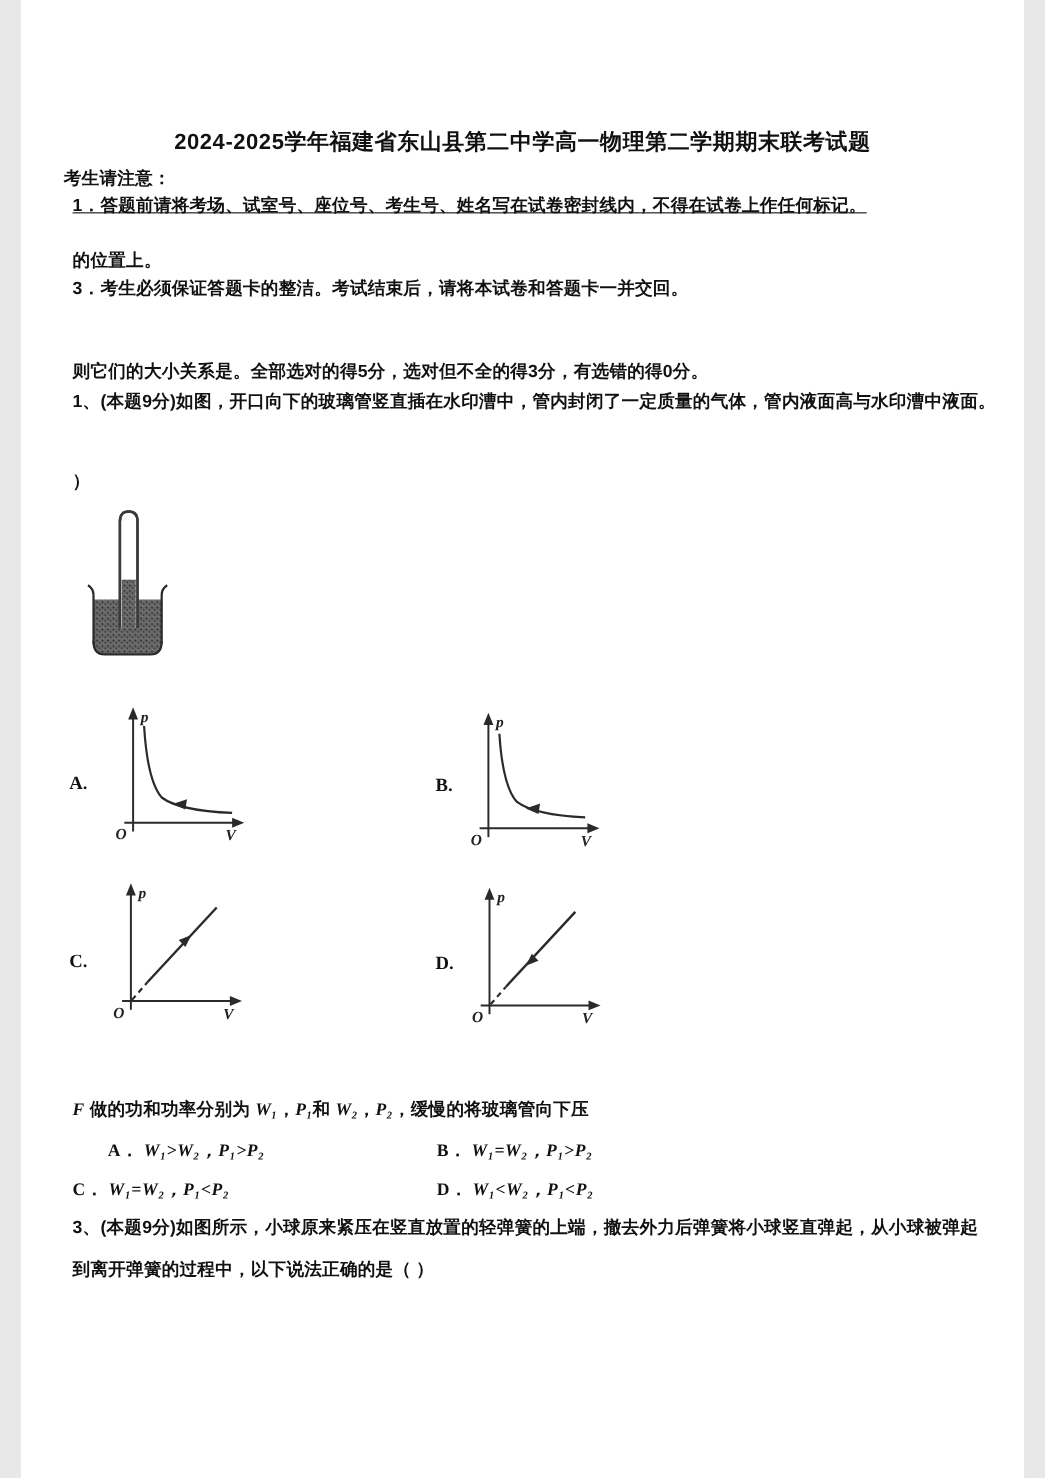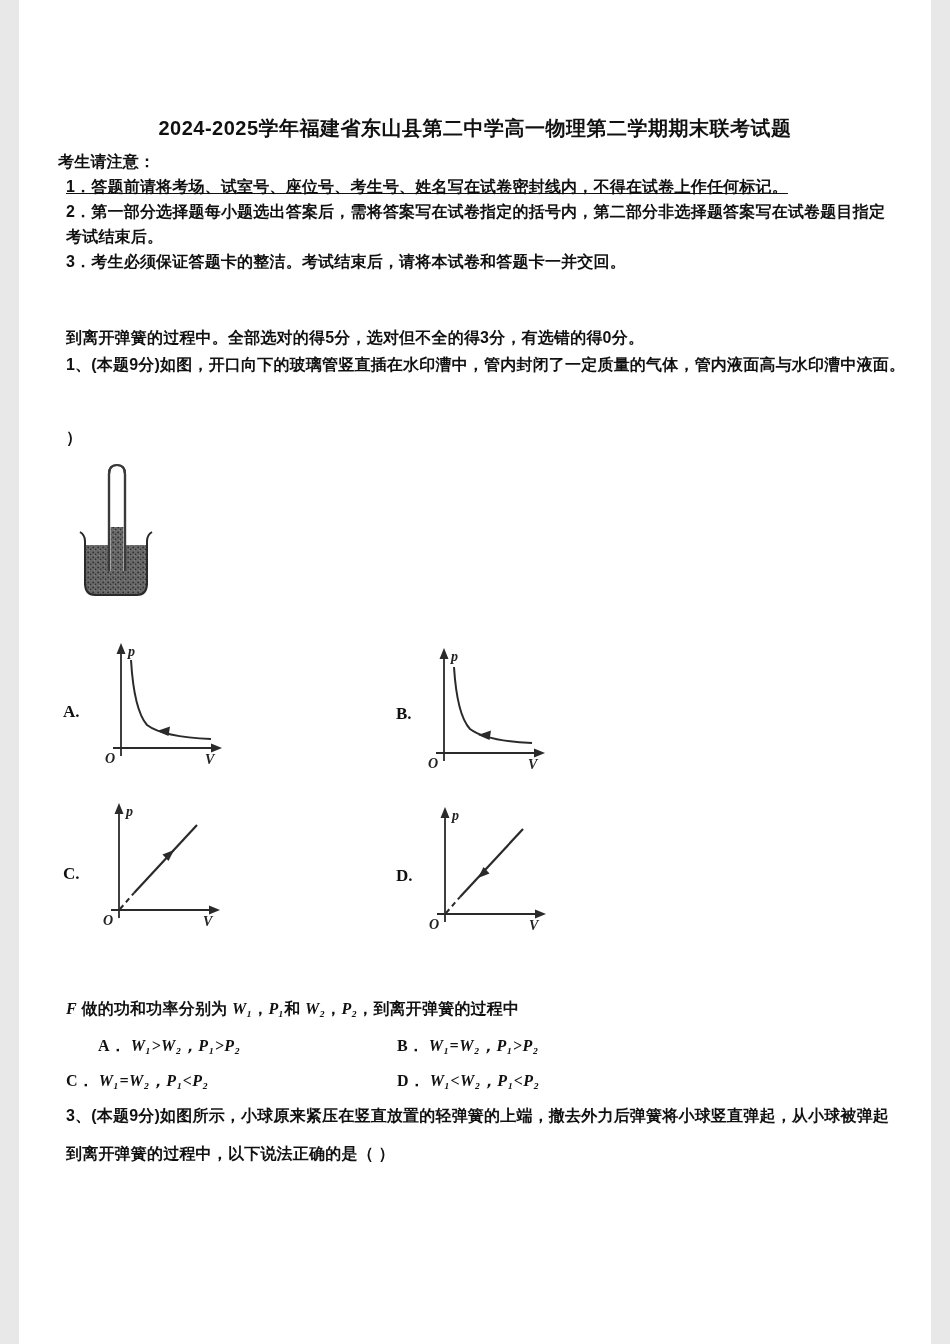--- a/index.html
+++ b/index.html
@@ -16,25 +16,24 @@
 </style>
 </head>
 <body>
 
 <div id="page">
 
   <div class="t title" style="top:115px;">2024-2025学年福建省东山县第二中学高一物理第二学期期末联考试题</div>
 
   <div class="t" style="left:39px;top:152px;">考生请注意：</div>
   <div class="t" style="left:47px;top:177px;text-decoration:underline;">1．答题前请将考场、试室号、座位号、考生号、姓名写在试卷密封线内，不得在试卷上作任何标记。</div>
-  <div class="t" style="left:47px;top:202px;">2．第一部分选择题每小题选出答案后，需将答案写在试卷指定的括号内，第二部分非选择题答案写在试卷题目指定</div>
-  <div class="t" style="left:47px;top:227px;">考试结束后。</div>
+  <div class="t" style="left:47px;top:227px;">的位置上。</div>
   <div class="t" style="left:47px;top:252px;">3．考生必须保证答题卡的整洁。考试结束后，请将本试卷和答题卡一并交回。</div>
 
-  <div class="t" style="left:47px;top:328px;">到离开弹簧的过程中。全部选对的得5分，选对但不全的得3分，有选错的得0分。</div>
+  <div class="t" style="left:47px;top:328px;">则它们的大小关系是。全部选对的得5分，选对但不全的得3分，有选错的得0分。</div>
 
   <div class="t" style="left:47px;top:355px;">1、(本题9分)如图，开口向下的玻璃管竖直插在水印漕中，管内封闭了一定质量的气体，管内液面高与水印漕中液面。</div>
   <div class="t" style="left:47px;top:428px;">）</div>
 
   <svg style="left:58px;top:461px;" width="78" height="140" viewBox="0 0 78 140">
     <defs>
       <pattern id="dots" width="5" height="5" patternUnits="userSpaceOnUse">
         <rect width="5" height="5" fill="#6a6a6a"></rect>
         <circle cx="1.2" cy="1.4" r="0.9" fill="#2e2e2e"></circle>
         <circle cx="3.6" cy="3.4" r="0.8" fill="#303030"></circle>
@@ -101,21 +100,21 @@
     <line x1="12" y1="112" x2="114" y2="112" stroke="#2a2a2a" stroke-width="1.8"></line>
     <path d="M121,112 L110,107.5 L110,116.5 Z" fill="#2a2a2a"></path>
     <line x1="21" y1="111" x2="35" y2="95" stroke="#2a2a2a" stroke-width="2" stroke-dasharray="5,4"></line>
     <line x1="35" y1="95" x2="98" y2="27" stroke="#2a2a2a" stroke-width="2.2"></line>
     <path d="M53,76 L64.5,71.5 L58.5,65 Z" fill="#2a2a2a"></path>
     <text x="27" y="18">p</text>
     <text x="104" y="128">V</text>
     <text x="4" y="127">O</text>
   </svg>
 
-  <div class="t" style="left:47px;top:999px;"><span class="var">F</span><span> 做的功和功率分别为 </span><span class="var">W₁</span><span>，</span><span class="var">P₁</span><span>和 </span><span class="var">W₂</span><span>，</span><span class="var">P₂</span><span>，到离开弹簧的过程中</span></div>
+  <div class="t" style="left:47px;top:999px;"><span class="var">F</span><span> 做的功和功率分别为 </span><span class="var">W₁</span><span>，</span><span class="var">P₁</span><span>和 </span><span class="var">W₂</span><span>，</span><span class="var">P₂</span><span>，缓慢的将玻璃管向下压</span></div>
 
   <div class="t" style="left:47px;top:1036px;margin-left:32px;">
     <span class="optletter">A．</span>
     <span class="math">W₁&gt;W₂，P₁&gt;P₂</span>
   </div>
   <div class="t" style="left:378px;top:1036px;">
     <span class="optletter">B．</span>
     <span class="math">W₁=W₂，P₁&gt;P₂</span>
   </div>
   <div class="t" style="left:47px;top:1071px;">

